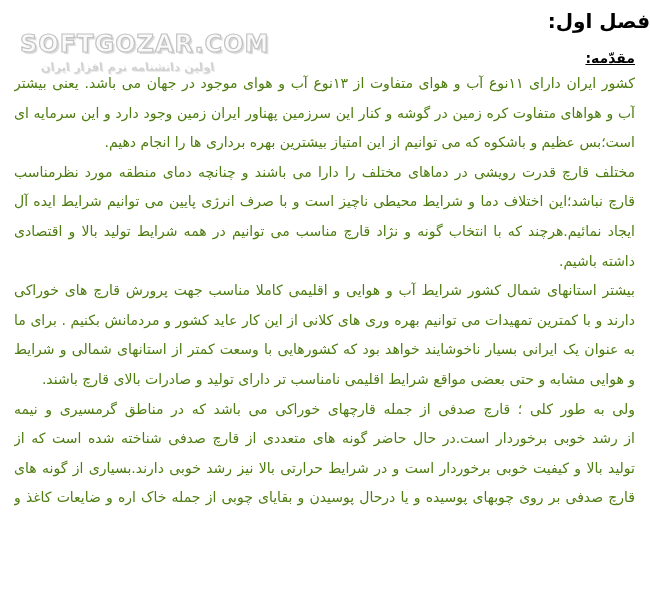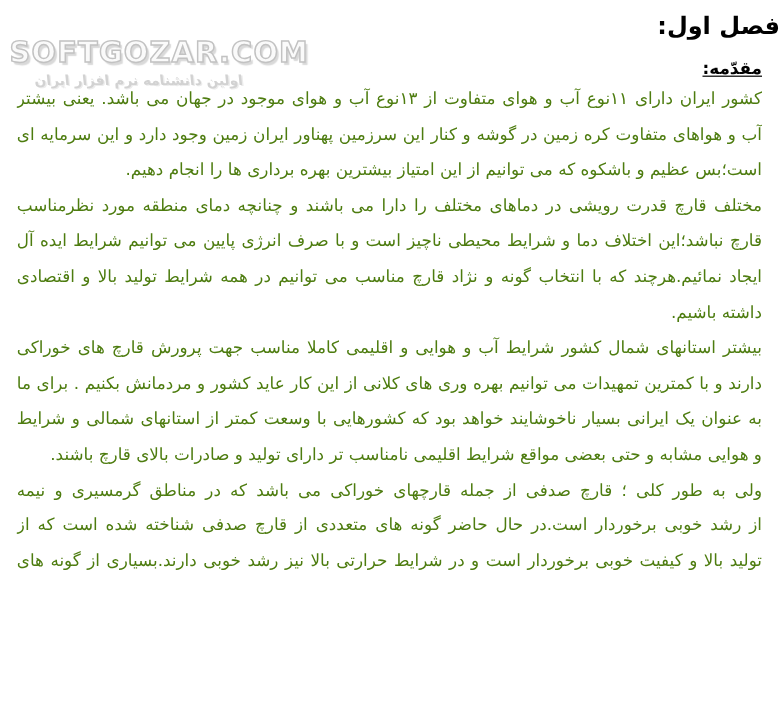--- a/index.html
+++ b/index.html
@@ -11,21 +11,21 @@
     background: #ffffff;
     overflow: hidden;
     direction: rtl;
     font-family: "DejaVu Sans", sans-serif;
     color: #1a1a1a;
   }
   
   .watermark {
     position: absolute;
     top: 30px;
-    left: 8px;
+    left: 20px;
     width: 215px;
     direction: ltr;
     text-align: center;
     pointer-events: none;
     user-select: none;
   }
   .wm-logo {
     font-family: "DejaVu Sans", sans-serif;
     font-weight: 800;
     font-size: 24px;
@@ -110,15 +110,16 @@
       <div class="line">قارچ نباشد؛این اختلاف دما و شرایط محیطی ناچیز است و با صرف انرژی پایین می توانیم شرایط ایده آل را</div>
       <div class="line">ایجاد نمائیم.هرچند که با انتخاب گونه و نژاد قارچ مناسب می توانیم در همه شرایط تولید بالا و اقتصادی</div>
       <div class="line line-end">داشته باشیم.</div>
       <div class="line">بیشتر استانهای شمال کشور شرایط آب و هوایی و اقلیمی کاملا مناسب جهت پرورش قارچ های خوراکی</div>
       <div class="line">دارند و با کمترین تمهیدات می توانیم بهره وری های کلانی از این کار عاید کشور و مردمانش بکنیم . برای ما</div>
       <div class="line">به عنوان یک ایرانی بسیار ناخوشایند خواهد بود که کشورهایی با وسعت کمتر از استانهای شمالی و شرایط آب</div>
       <div class="line line-end">و هوایی مشابه و حتی بعضی مواقع شرایط اقلیمی نامناسب تر دارای تولید و صادرات بالای قارچ باشند.</div>
       <div class="line">ولی به طور کلی ؛ قارچ صدفی از جمله قارچهای خوراکی می باشد که در مناطق گرمسیری و نیمه گرمسیری</div>
       <div class="line">از رشد خوبی برخوردار است.در حال حاضر گونه های متعددی از قارچ صدفی شناخته شده است که از قدرت</div>
       <div class="line">تولید بالا و کیفیت خوبی برخوردار است و در شرایط حرارتی بالا نیز رشد خوبی دارند.بسیاری از گونه های</div>
+      <div class="line">قارچ صدفی بر روی چوبهای پوسیده و یا درحال پوسیدن و بقایای چوبی از جمله خاک اره و ضایعات کاغذ و</div>
     </div>
 
 </div>
 
 </body></html>

